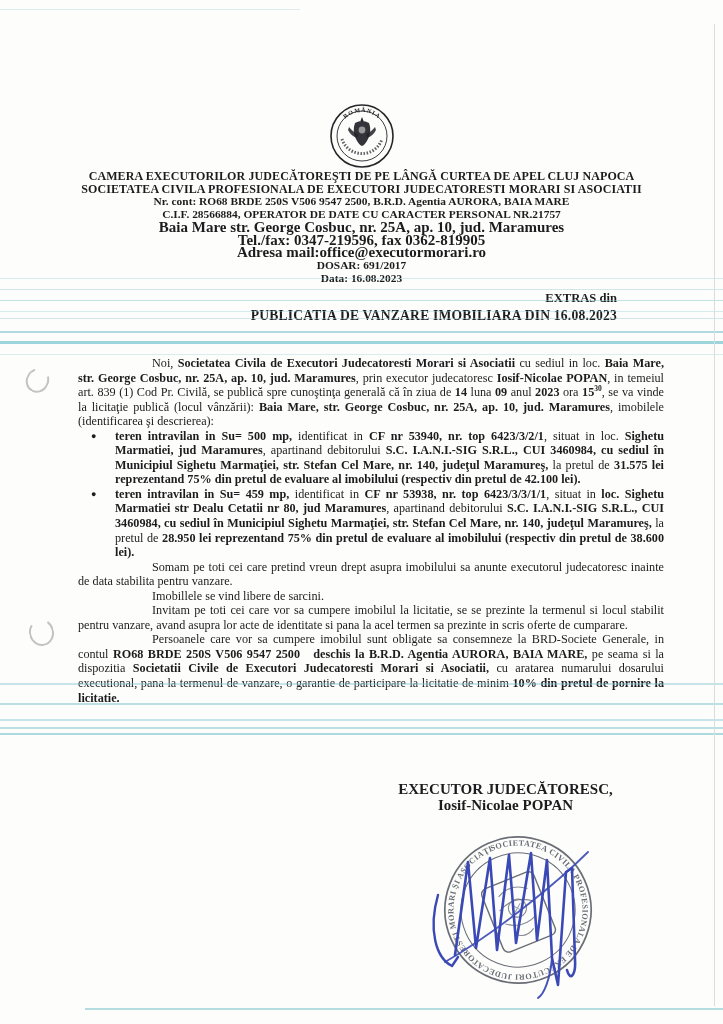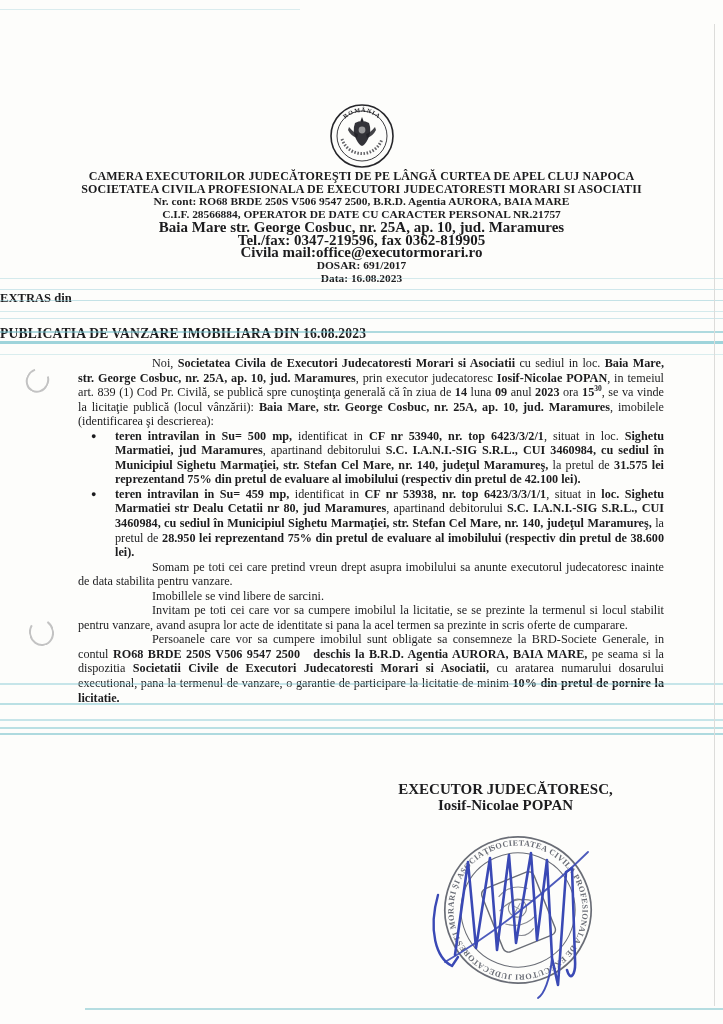--- a/index.html
+++ b/index.html
@@ -8,23 +8,23 @@
     background:#fdfdfb;overflow:hidden;
     font-family:"Liberation Serif","DejaVu Serif",serif;color:#1c1c1e;
   }
   
   .seal-top{position:absolute;top:103px;left:329px;width:66px;height:66px;}
   .header-block{position:absolute;top:170px;left:0;width:723px;text-align:center;}
   .header-block .h-line{font-weight:bold;line-height:12.7px;}
   .h-org1,.h-org2{font-size:12px;letter-spacing:.1px;}
   .h-sm{font-size:11.4px;}
   .h-xs{font-size:15px;}
-  .title-block{position:absolute;top:291px;left:0;width:617px;text-align:left;font-weight:bold;}
+  .title-block{position:absolute;top:291px;left:0;width:617px;text-align:right;font-weight:bold;}
   .t1{font-size:12.6px;}
-  .t2{font-size:13.6px;margin-top:20px;letter-spacing:.2px;}
+  .t2{font-size:13.6px;margin-top:2px;letter-spacing:.2px;}
   
   .doc-body{
     position:absolute;top:356px;left:78px;width:586px;
     font-size:12.2px;line-height:14.55px;text-align:justify;
   }
   .para{text-indent:74px;}
   .bullet{position:relative;padding-left:37px;text-indent:0;}
   .bullet .marker{position:absolute;left:13px;top:0px;font-size:9px;line-height:14px;}
   .b{font-weight:bold;}
   .u{}
@@ -66,21 +66,21 @@
     </g>
   </svg>
 
   <div class="header-block">
     <div class="h-line h-org1">CAMERA EXECUTORILOR JUDECĂTOREŞTI DE PE LÂNGĂ CURTEA DE APEL CLUJ NAPOCA</div>
     <div class="h-line h-org2">SOCIETATEA CIVILA PROFESIONALA DE EXECUTORI JUDECATORESTI MORARI SI ASOCIATII</div>
     <div class="h-line h-sm">Nr. cont: RO68 BRDE 250S V506 9547 2500, B.R.D. Agentia AURORA, BAIA MARE</div>
     <div class="h-line h-sm">C.I.F.   28566884, OPERATOR DE DATE CU CARACTER PERSONAL NR.21757</div>
     <div class="h-line h-xs">Baia Mare str. George Cosbuc, nr. 25A, ap. 10, jud. Maramures</div>
     <div class="h-line h-xs">Tel./fax: 0347-219596, fax 0362-819905</div>
-    <div class="h-line h-xs">Civila mail:office@executormorari.ro</div>
+    <div class="h-line h-xs">Adresa mail:office@executormorari.ro</div>
     <div class="h-line h-sm">DOSAR: 691/2017</div>
     <div class="h-line h-sm">Data: 16.08.2023</div>
   </div>
 
   <div class="title-block">
     <div class="t1">EXTRAS din</div>
     <div class="t2">PUBLICATIA DE VANZARE IMOBILIARA DIN 16.08.2023</div>
   </div>
 
   <div class="doc-body">

